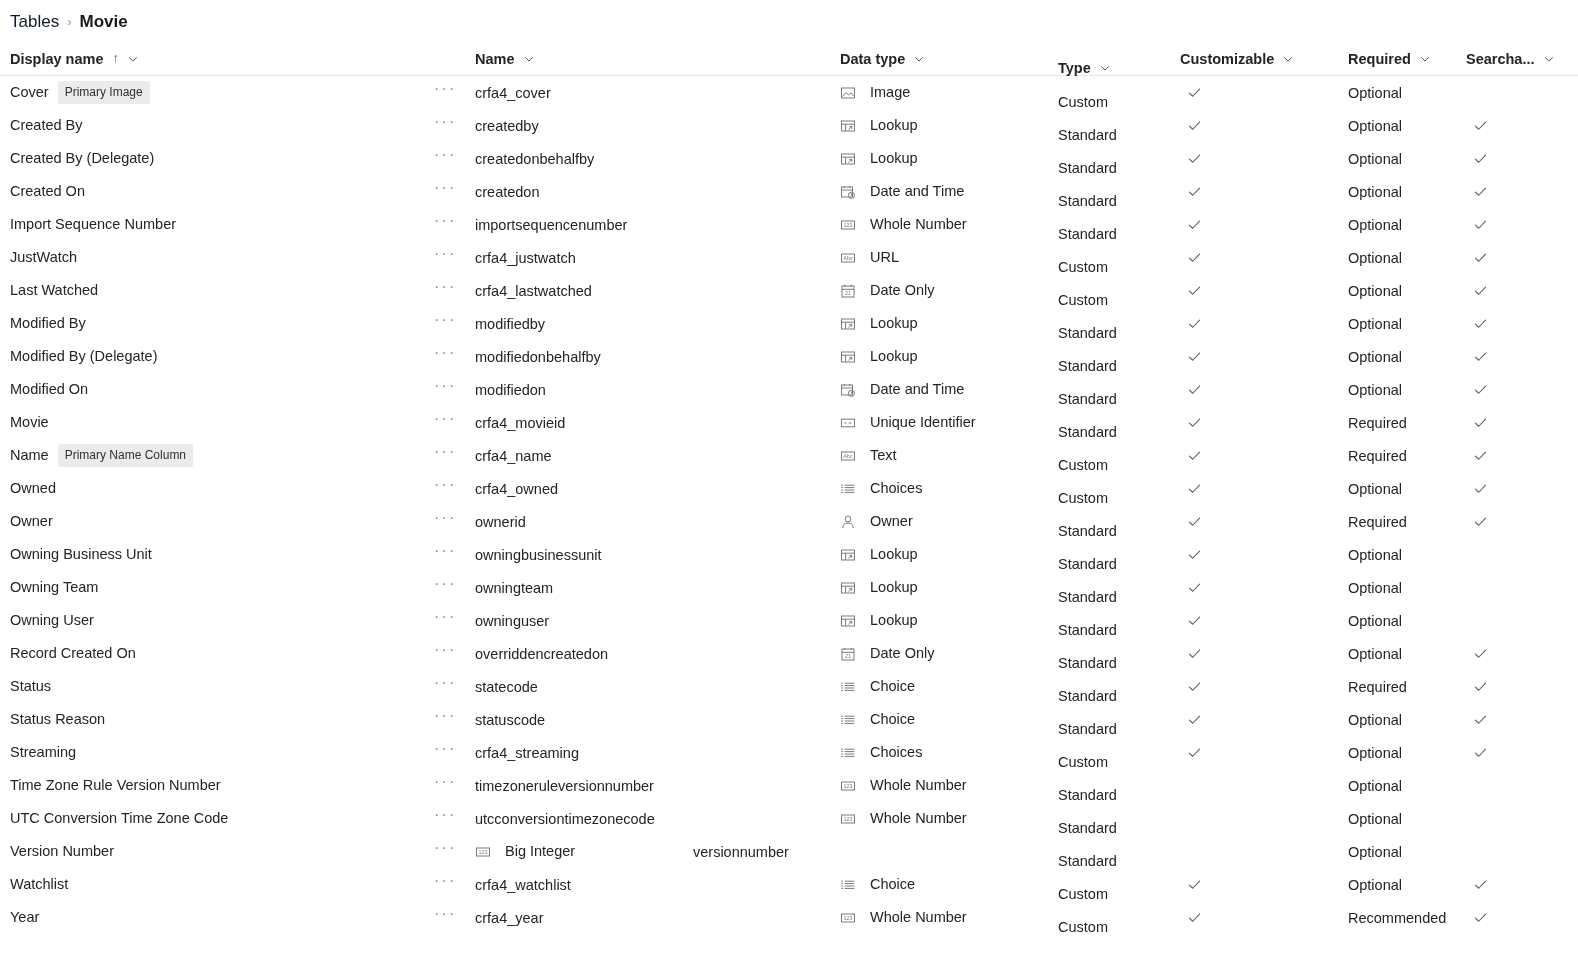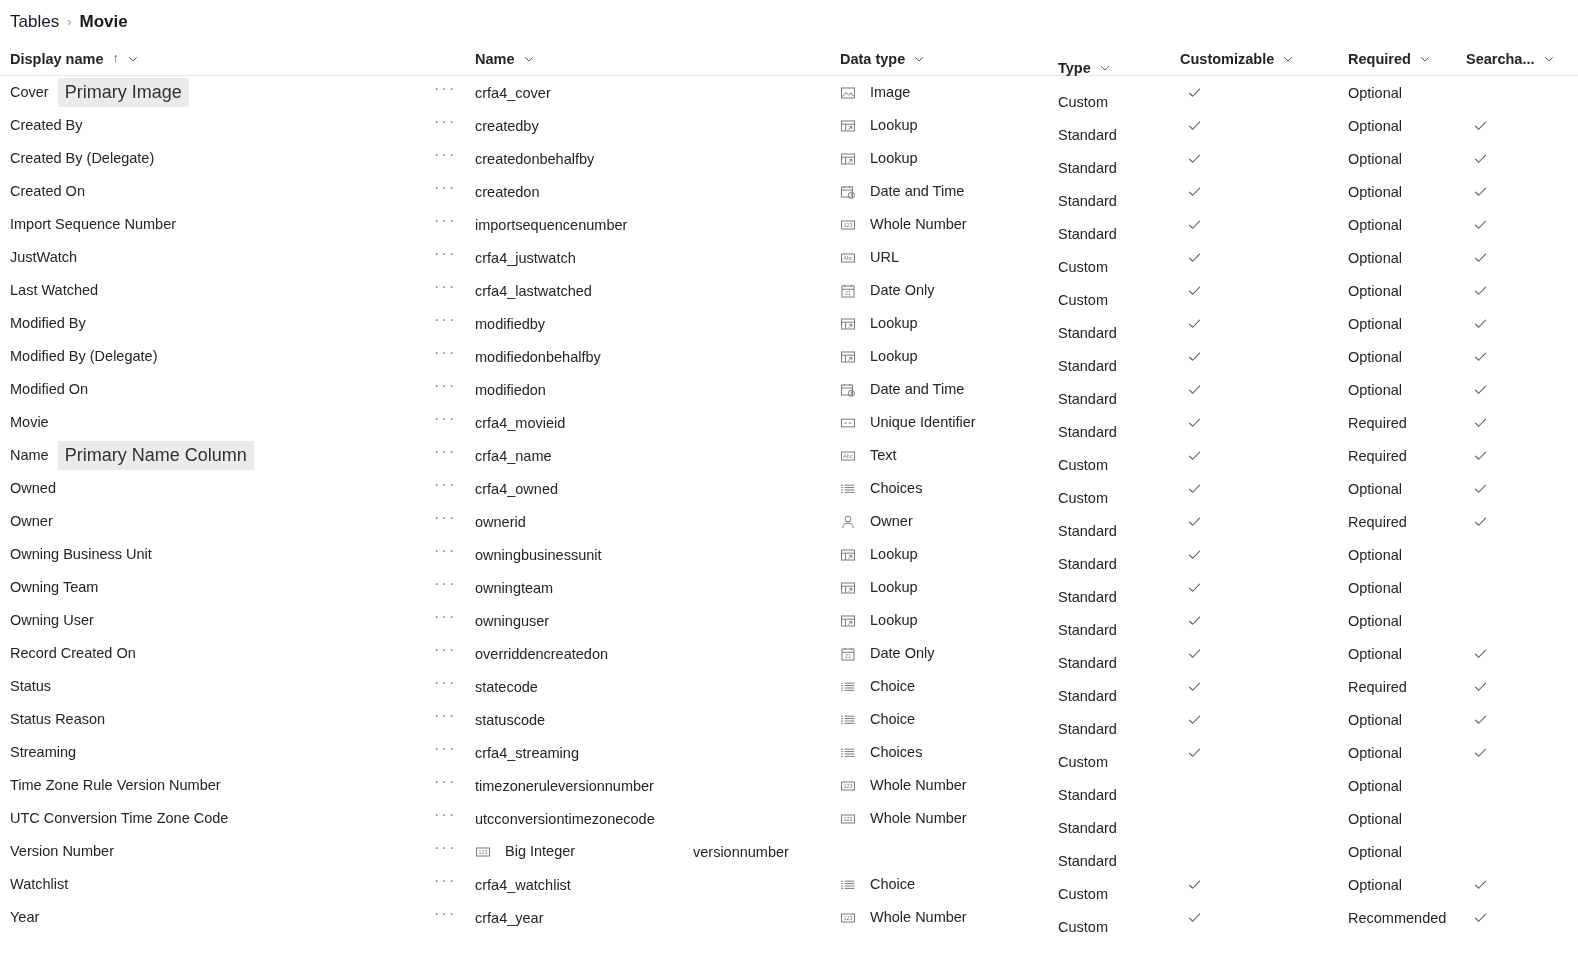--- a/index.html
+++ b/index.html
@@ -114,21 +114,21 @@
     height: 100%;
   }
 
   .disp-name { line-height: 1; }
 
   .badge {
     display: inline-block;
     margin-left: 9px;
     background: #ebebeb;
     color: #323130;
-    font-size: 18px;
+    font-size: 12px;
     line-height: 1;
     padding: 5px 7px 6px 7px;
     border-radius: 2px;
     white-space: nowrap;
   }
 
   .ellipsis-btn {
     color: #8a8a8a;
     font-size: 16px;
     letter-spacing: 2.2px;

